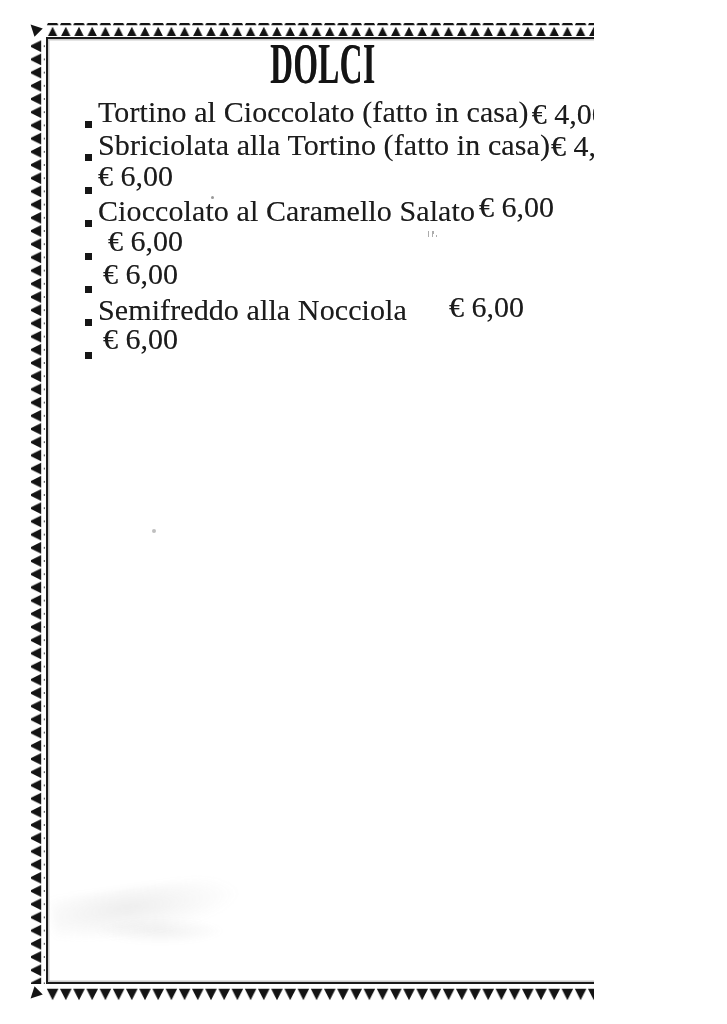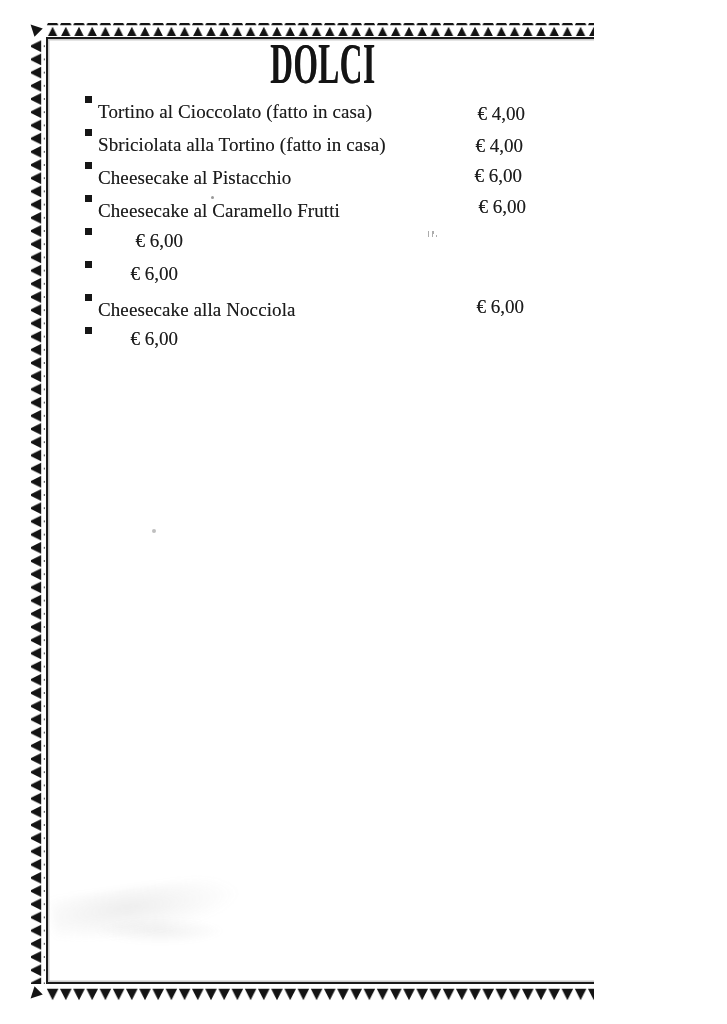--- a/index.html
+++ b/index.html
@@ -20,22 +20,22 @@
     position:absolute; top:36px; left:50%; margin:0;
     font-family:"Liberation Serif", serif;
     font-weight:bold; font-size:56px; line-height:56px;
     letter-spacing:1px; color:#141414; white-space:nowrap;
     transform: translateX(calc(-50% + 26px)) scale(0.56, 1.0);
     transform-origin:center top;
     text-shadow:0 0 0.6px rgba(20,20,20,0.7);
   }
   .menu-list { position:absolute; left:85px; top:95px; right:69px; }
   .menu-row {
-    display:flex; align-items:flex-start; height:33px;
-    font-size:19px; line-height:33px; white-space:nowrap;
+    display:flex; align-items:flex-end; height:33px;
+    font-size:30px; line-height:33px; white-space:nowrap;
   }
   .bullet {
     flex:none; width:7px; height:7px; background:#161616;
     margin-right:6px; margin-top:1px;
   }
   .item-name { flex:1; letter-spacing:0.1px; text-shadow:0 0 0.5px rgba(40,40,40,0.55); }
   .item-price { flex:none; width:78px; text-align:right; text-shadow:0 0 0.5px rgba(40,40,40,0.55); }
   
   .menu-row:nth-child(1) .item-price { transform: translate(0px, 2px); }
   .menu-row:nth-child(2) .item-price { transform: translate(-2px, 1px); }
@@ -111,39 +111,38 @@
       <span class="item-name">Tortino al Cioccolato (fatto in casa)</span>
       <span class="item-price">€ 4,00</span>
     </div>
     <div class="menu-row">
       <span class="bullet"></span>
       <span class="item-name">Sbriciolata alla Tortino (fatto in casa)</span>
       <span class="item-price">€ 4,00</span>
     </div>
     <div class="menu-row">
       <span class="bullet"></span>
-      <span class="item-name">Cheesecake al Pistacchio</span>
       <span class="item-price">€ 6,00</span>
     </div>
     <div class="menu-row">
       <span class="bullet"></span>
-      <span class="item-name">Cheesecake al Caramello Frutti</span>
+      <span class="item-name">Cioccolato al Caramello Salato</span>
       <span class="item-price">€ 6,00</span>
     </div>
     <div class="menu-row">
       <span class="bullet"></span>
       <span class="item-price">€ 6,00</span>
     </div>
     <div class="menu-row">
       <span class="bullet"></span>
       <span class="item-price">€ 6,00</span>
     </div>
     <div class="menu-row">
       <span class="bullet"></span>
-      <span class="item-name">Cheesecake alla Nocciola</span>
+      <span class="item-name">Semifreddo alla Nocciola</span>
       <span class="item-price">€ 6,00</span>
     </div>
     <div class="menu-row">
       <span class="bullet"></span>
       <span class="item-price">€ 6,00</span>
     </div>
   </div>
 
   <div class="smudge1"></div>
   <div class="smudge2"></div>

